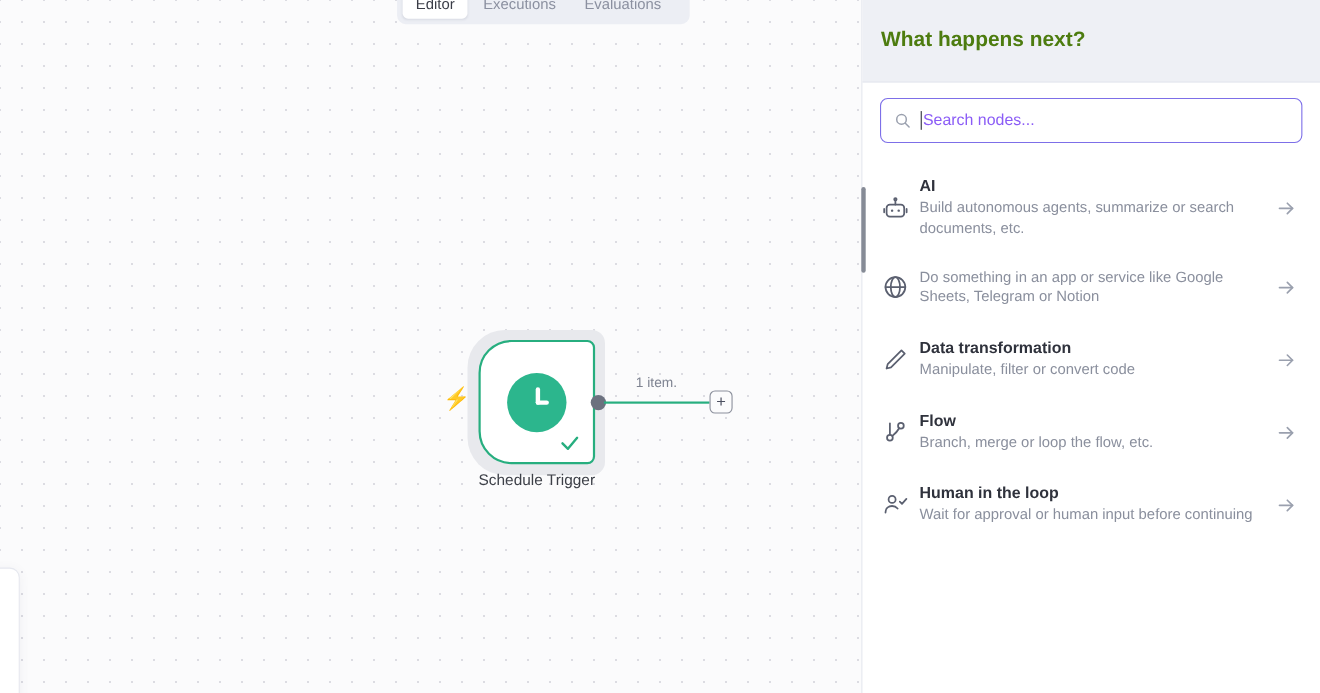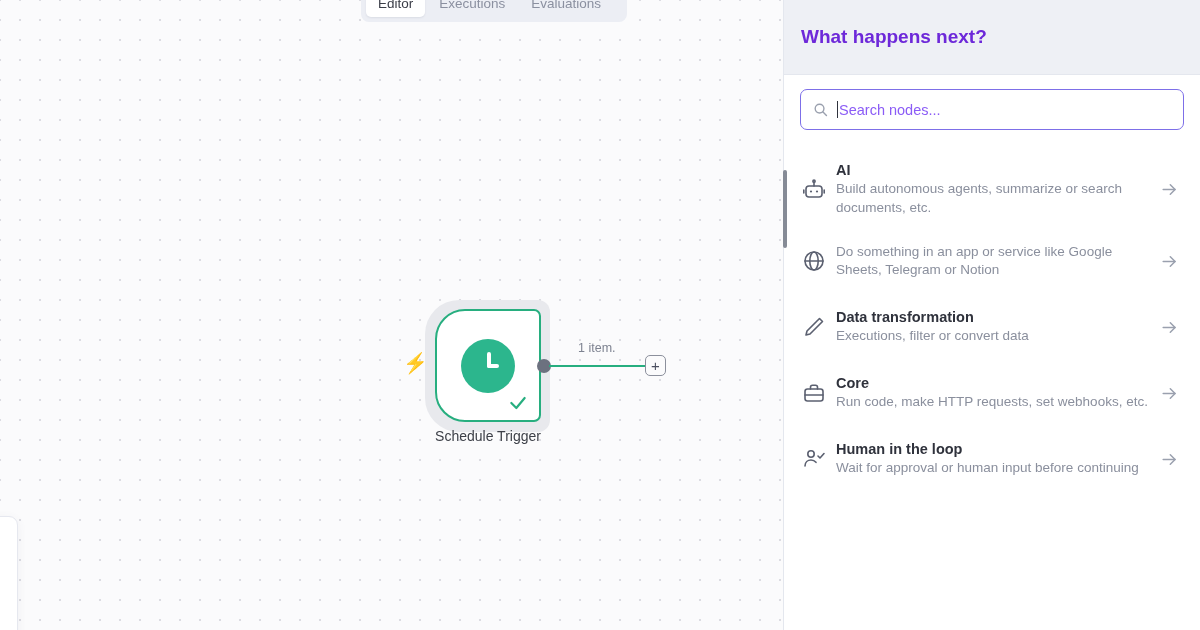--- a/index.html
+++ b/index.html
@@ -155,21 +155,21 @@
   .panel-header {
     height: 75px;
     background: #eef0f5;
     border-bottom: 1px solid #e4e7ee;
     display: flex; align-items: center;
     padding: 0 17px;
   }
   .panel-title {
     font-size: 19px;
     font-weight: bold;
-    color: #6d28d9;
+    color: #4d7c0f;
   }
   .search-area { padding: 14px 16px 0 16px; }
   .search-box {
     height: 41px;
     border: 1.6px solid #7d6fe8;
     border-radius: 7px;
     display: flex; align-items: center;
     padding: 0 12px;
     background: #fff;
   }
@@ -319,50 +319,51 @@
       </div>
 
       <div class="list-item">
         <div class="li-icon">
           <svg width="24" height="24" viewBox="0 0 24 24" fill="none" stroke="#5b6070" stroke-width="1.6" stroke-linecap="round" stroke-linejoin="round">
             <path d="M17.5 3.5 L20.5 6.5 L8 19 L4 20 L5 16 Z"></path>
           </svg>
         </div>
         <div class="li-text">
           <div class="li-title">Data transformation</div>
-          <div class="li-desc">Executions, filter or convert data</div>
-        </div>
-        <div class="li-arrow">
-          <svg width="19" height="19" viewBox="0 0 24 24" fill="none" stroke="#9aa0ae" stroke-width="1.9" stroke-linecap="round" stroke-linejoin="round">
-              <line x1="4" y1="12" x2="19" y2="12"></line>
-              <polyline points="13,6 19,12 13,18"></polyline>
-            </svg>
-        </div>
-      </div>
-
+          <div class="li-desc">Manipulate, filter or convert code</div>
+        </div>
+        <div class="li-arrow">
+          <svg width="19" height="19" viewBox="0 0 24 24" fill="none" stroke="#9aa0ae" stroke-width="1.9" stroke-linecap="round" stroke-linejoin="round">
+              <line x1="4" y1="12" x2="19" y2="12"></line>
+              <polyline points="13,6 19,12 13,18"></polyline>
+            </svg>
+        </div>
+      </div>
 
       <div class="list-item">
         <div class="li-icon">
           <svg width="24" height="24" viewBox="0 0 24 24" fill="none" stroke="#5b6070" stroke-width="1.6" stroke-linecap="round" stroke-linejoin="round">
-            <rect x="3" y="8" width="18" height="12" rx="2.5"></rect>
-            <path d="M8.5 8 V6.2 A2 2 0 0 1 10.5 4.2 h3 A2 2 0 0 1 15.5 6.2 V8"></path>
-            <line x1="3" y1="14" x2="21" y2="14"></line>
-          </svg>
-        </div>
-        <div class="li-text">
-          <div class="li-title">Core</div>
-          <div class="li-desc">Run code, make HTTP requests, set webhooks, etc.</div>
-        </div>
-        <div class="li-arrow">
-          <svg width="19" height="19" viewBox="0 0 24 24" fill="none" stroke="#9aa0ae" stroke-width="1.9" stroke-linecap="round" stroke-linejoin="round">
-              <line x1="4" y1="12" x2="19" y2="12"></line>
-              <polyline points="13,6 19,12 13,18"></polyline>
-            </svg>
-        </div>
-      </div>
+            <path d="M7 4 L7 14"></path>
+            <circle cx="7" cy="17" r="2.6"></circle>
+            <circle cx="17" cy="6" r="2.6"></circle>
+            <path d="M9.3 15.3 C12 13 14 11 15.4 8.3"></path>
+          </svg>
+        </div>
+        <div class="li-text">
+          <div class="li-title">Flow</div>
+          <div class="li-desc">Branch, merge or loop the flow, etc.</div>
+        </div>
+        <div class="li-arrow">
+          <svg width="19" height="19" viewBox="0 0 24 24" fill="none" stroke="#9aa0ae" stroke-width="1.9" stroke-linecap="round" stroke-linejoin="round">
+              <line x1="4" y1="12" x2="19" y2="12"></line>
+              <polyline points="13,6 19,12 13,18"></polyline>
+            </svg>
+        </div>
+      </div>
+
 
       <div class="list-item">
         <div class="li-icon">
           <svg width="24" height="24" viewBox="0 0 24 24" fill="none" stroke="#5b6070" stroke-width="1.6" stroke-linecap="round" stroke-linejoin="round">
             <circle cx="9" cy="7" r="3.2"></circle>
             <path d="M3 19 C3 15.2 5.8 13 9 13 C11 13 12.8 13.9 14 15.3"></path>
             <polyline points="16,9 18,11 22,6.5"></polyline>
           </svg>
         </div>
         <div class="li-text">

